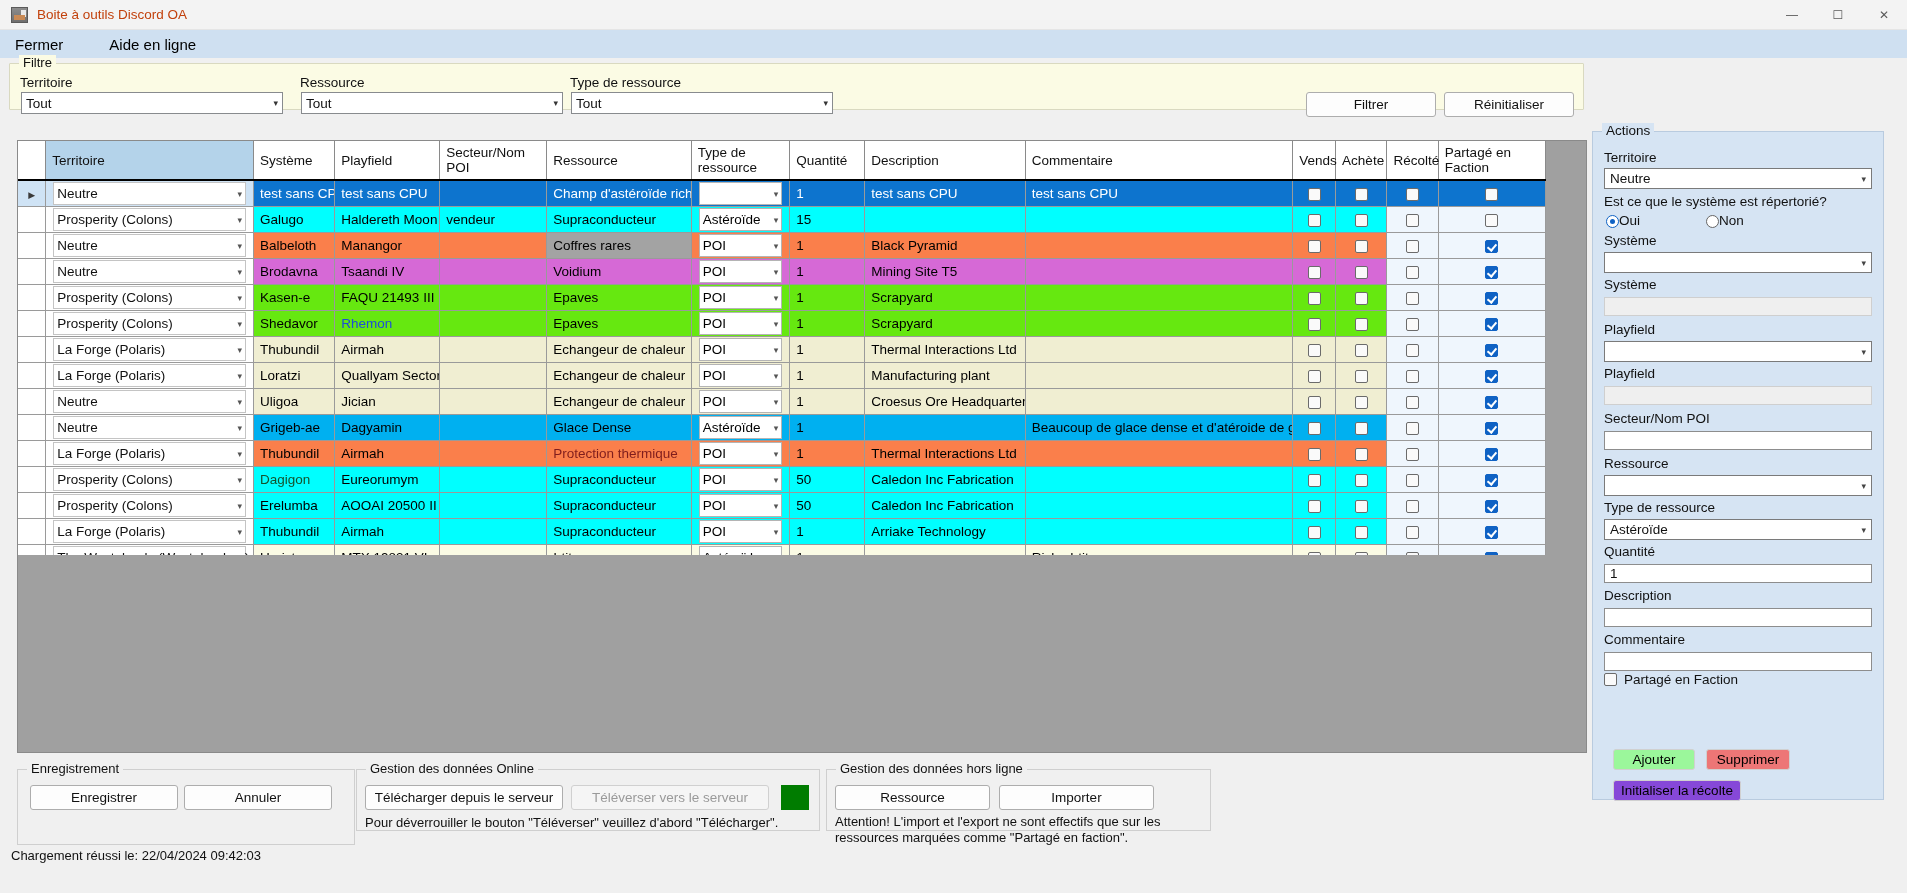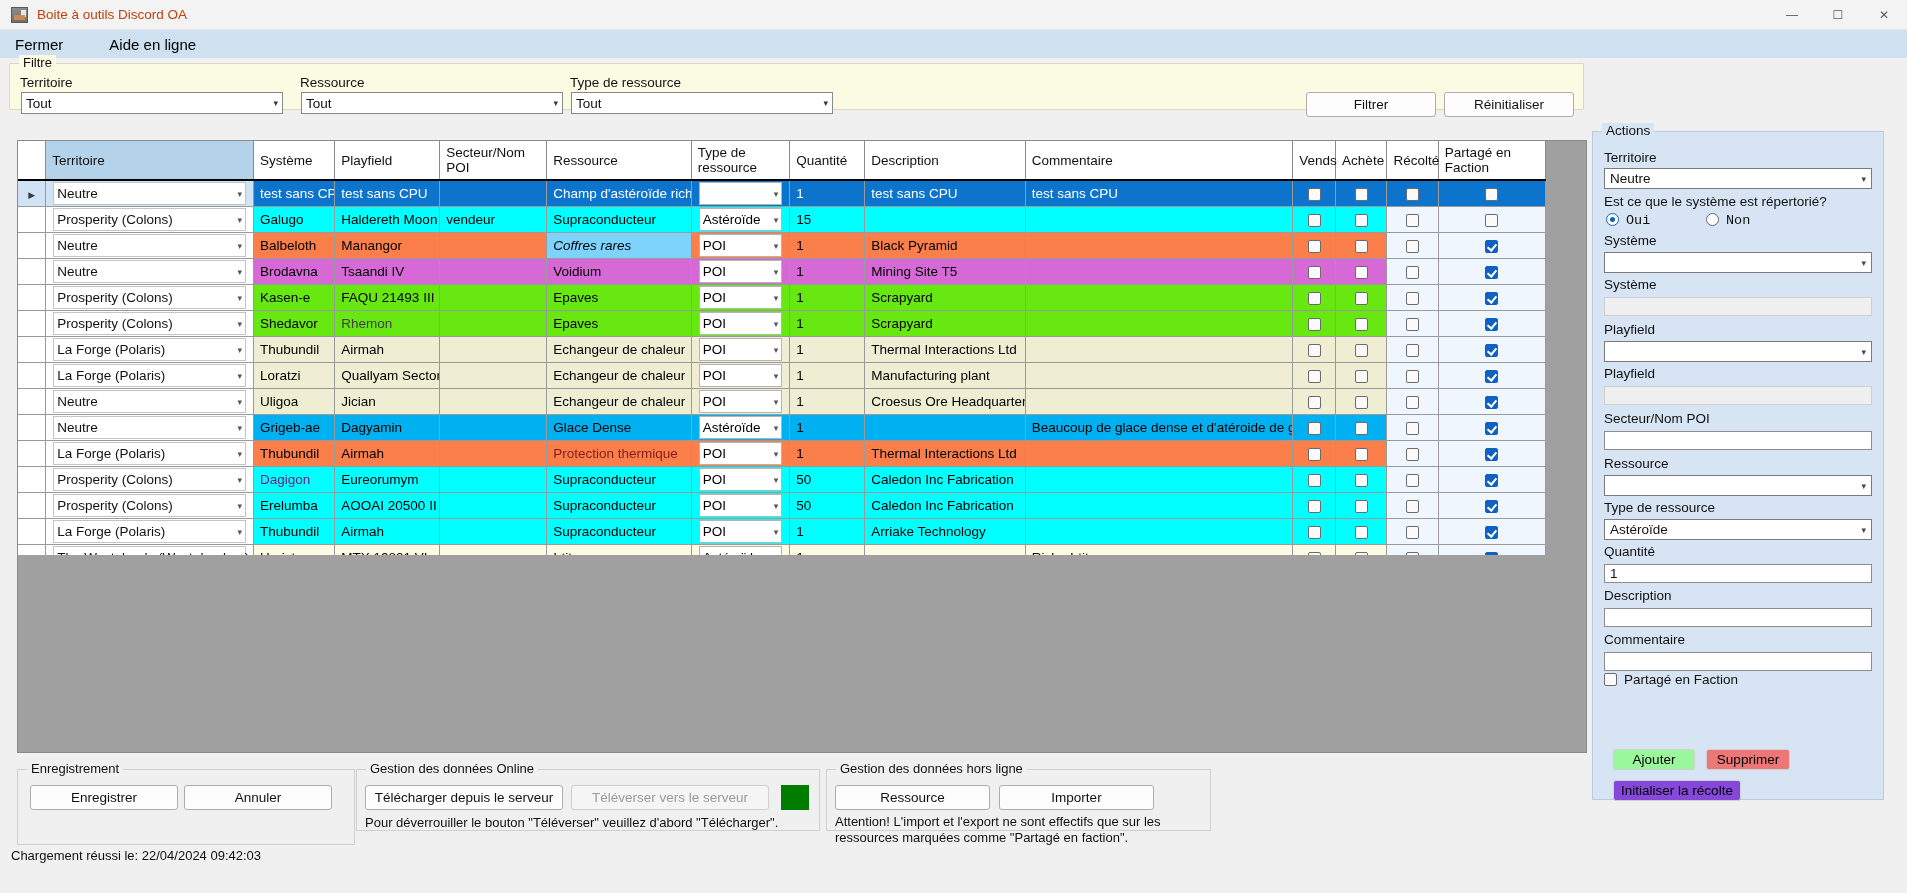--- a/index.html
+++ b/index.html
@@ -121,21 +121,21 @@
   .a-combo {
     position:absolute; left:11px; width:268px; height:21px; background:#fff;
     border:1px solid #7a7a7a; display:flex; align-items:center; padding:0 5px; font-size:13.5px;
   }
   .a-combo .chev { margin-left:auto; color:#444; font-size:9px; }
   .a-text {
     position:absolute; left:11px; width:268px; height:19px; background:#fff;
     border:1px solid #8d8d8d; display:flex; align-items:center; padding:0 5px; font-size:13.5px;
   }
   .a-text.ro { background:#efefef; border-color:#cfcfcf; }
-  .radio { position:absolute; display:flex; align-items:flex-start; gap:7px; font-size:13.5px;font-family:Liberation Mono, monospace; }
+  .radio { position:absolute; display:flex; align-items:flex-end; font-size:13.5px; }
   .rdot { width:13px; height:13px; border-radius:50%; border:1px solid #666; background:#fff; display:inline-block; position:relative; }
   .rdot.on { border:1px solid #0f62c4; }
   .rdot.on:after { content:""; position:absolute; left:3px; top:3px; width:5px; height:5px; border-radius:50%; background:#0f62c4; }
   .a-check { position:absolute; display:flex; align-items:center; gap:7px; font-size:13.5px; }
   .abtn {
     position:absolute; height:21px; border:1px solid #d0d0d0; border-radius:3px;
     display:flex; align-items:center; justify-content:center; font-size:13.5px; color:#000;
   }
 </style>
 </head>
@@ -275,21 +275,21 @@
             <td class="rowhdr"></td>
             <td class="cell-combo" style="background: rgb(255, 255, 255);">
               <div class="cellcombo" style="border-color:#c4c4c4;">
                 <span>Neutre</span>
                 <span class="chev">▾</span>
               </div>
             </td>
             <td style="background: rgb(250, 127, 75); color: rgb(0, 0, 0);">Balbeloth</td>
             <td style="background: rgb(250, 127, 75); color: rgb(0, 0, 0);">Manangor</td>
             <td style="background: rgb(250, 127, 75); color: rgb(0, 0, 0);"></td>
-            <td style="background: #7dd3fc; color: rgb(0, 0, 0); font-style: italic;">Coffres rares</td>
+            <td style="background: #a3a3a3; color: rgb(0, 0, 0);">Coffres rares</td>
             <td class="cell-combo" style="background: rgb(250, 127, 75); color: rgb(0, 0, 0);">
               <div class="cellcombo">
                 <span>POI</span>
                 <span class="chev">▾</span>
               </div>
             </td>
             <td style="background: rgb(250, 127, 75); color: rgb(0, 0, 0);">1</td>
             <td style="background: rgb(250, 127, 75); color: rgb(0, 0, 0);">Black Pyramid</td>
             <td style="background: rgb(250, 127, 75); color: rgb(0, 0, 0);"></td>
             <td class="chk" style="background: rgb(250, 127, 75); color: rgb(0, 0, 0);"><span class="cbox"></span></td>
@@ -351,21 +351,21 @@
           </tr>
           <tr>
             <td class="rowhdr"></td>
             <td class="cell-combo" style="background: rgb(255, 255, 255);">
               <div class="cellcombo" style="border-color:#c4c4c4;">
                 <span>Prosperity (Colons)</span>
                 <span class="chev">▾</span>
               </div>
             </td>
             <td style="background: rgb(102, 232, 16); color: rgb(0, 0, 0);">Shedavor</td>
-            <td style="background: rgb(102, 232, 16); color: #404040; margin-left: 20px;">Rhemon</td>
+            <td style="background: rgb(102, 232, 16); color: #1d4ed8; margin-left: 20px;">Rhemon</td>
             <td style="background: rgb(102, 232, 16); color: rgb(0, 0, 0);"></td>
             <td style="background: rgb(102, 232, 16); color: rgb(0, 0, 0);">Epaves</td>
             <td class="cell-combo" style="background: rgb(102, 232, 16); color: rgb(0, 0, 0);">
               <div class="cellcombo">
                 <span>POI</span>
                 <span class="chev">▾</span>
               </div>
             </td>
             <td style="background: rgb(102, 232, 16); color: rgb(0, 0, 0);">1</td>
             <td style="background: rgb(102, 232, 16); color: rgb(0, 0, 0);">Scrapyard</td>
@@ -506,21 +506,21 @@
             <td class="chk pale"><span class="cbox on"></span></td>
           </tr>
           <tr>
             <td class="rowhdr"></td>
             <td class="cell-combo" style="background: rgb(255, 255, 255);">
               <div class="cellcombo" style="border-color:#c4c4c4;">
                 <span>Prosperity (Colons)</span>
                 <span class="chev">▾</span>
               </div>
             </td>
-            <td style="background: rgb(0, 255, 255); color: #701a75;">Dagigon</td>
+            <td style="background: rgb(0, 255, 255); color: #14532d;">Dagigon</td>
             <td style="background: rgb(0, 255, 255); color: rgb(0, 0, 0);">Eureorumym</td>
             <td style="background: rgb(0, 255, 255); color: rgb(0, 0, 0);"></td>
             <td style="background: rgb(0, 255, 255); color: rgb(0, 0, 0);">Supraconducteur</td>
             <td class="cell-combo" style="background: rgb(0, 255, 255); color: rgb(0, 0, 0);">
               <div class="cellcombo">
                 <span>POI</span>
                 <span class="chev">▾</span>
               </div>
             </td>
             <td style="background: rgb(0, 255, 255); color: rgb(0, 0, 0);">50</td>

